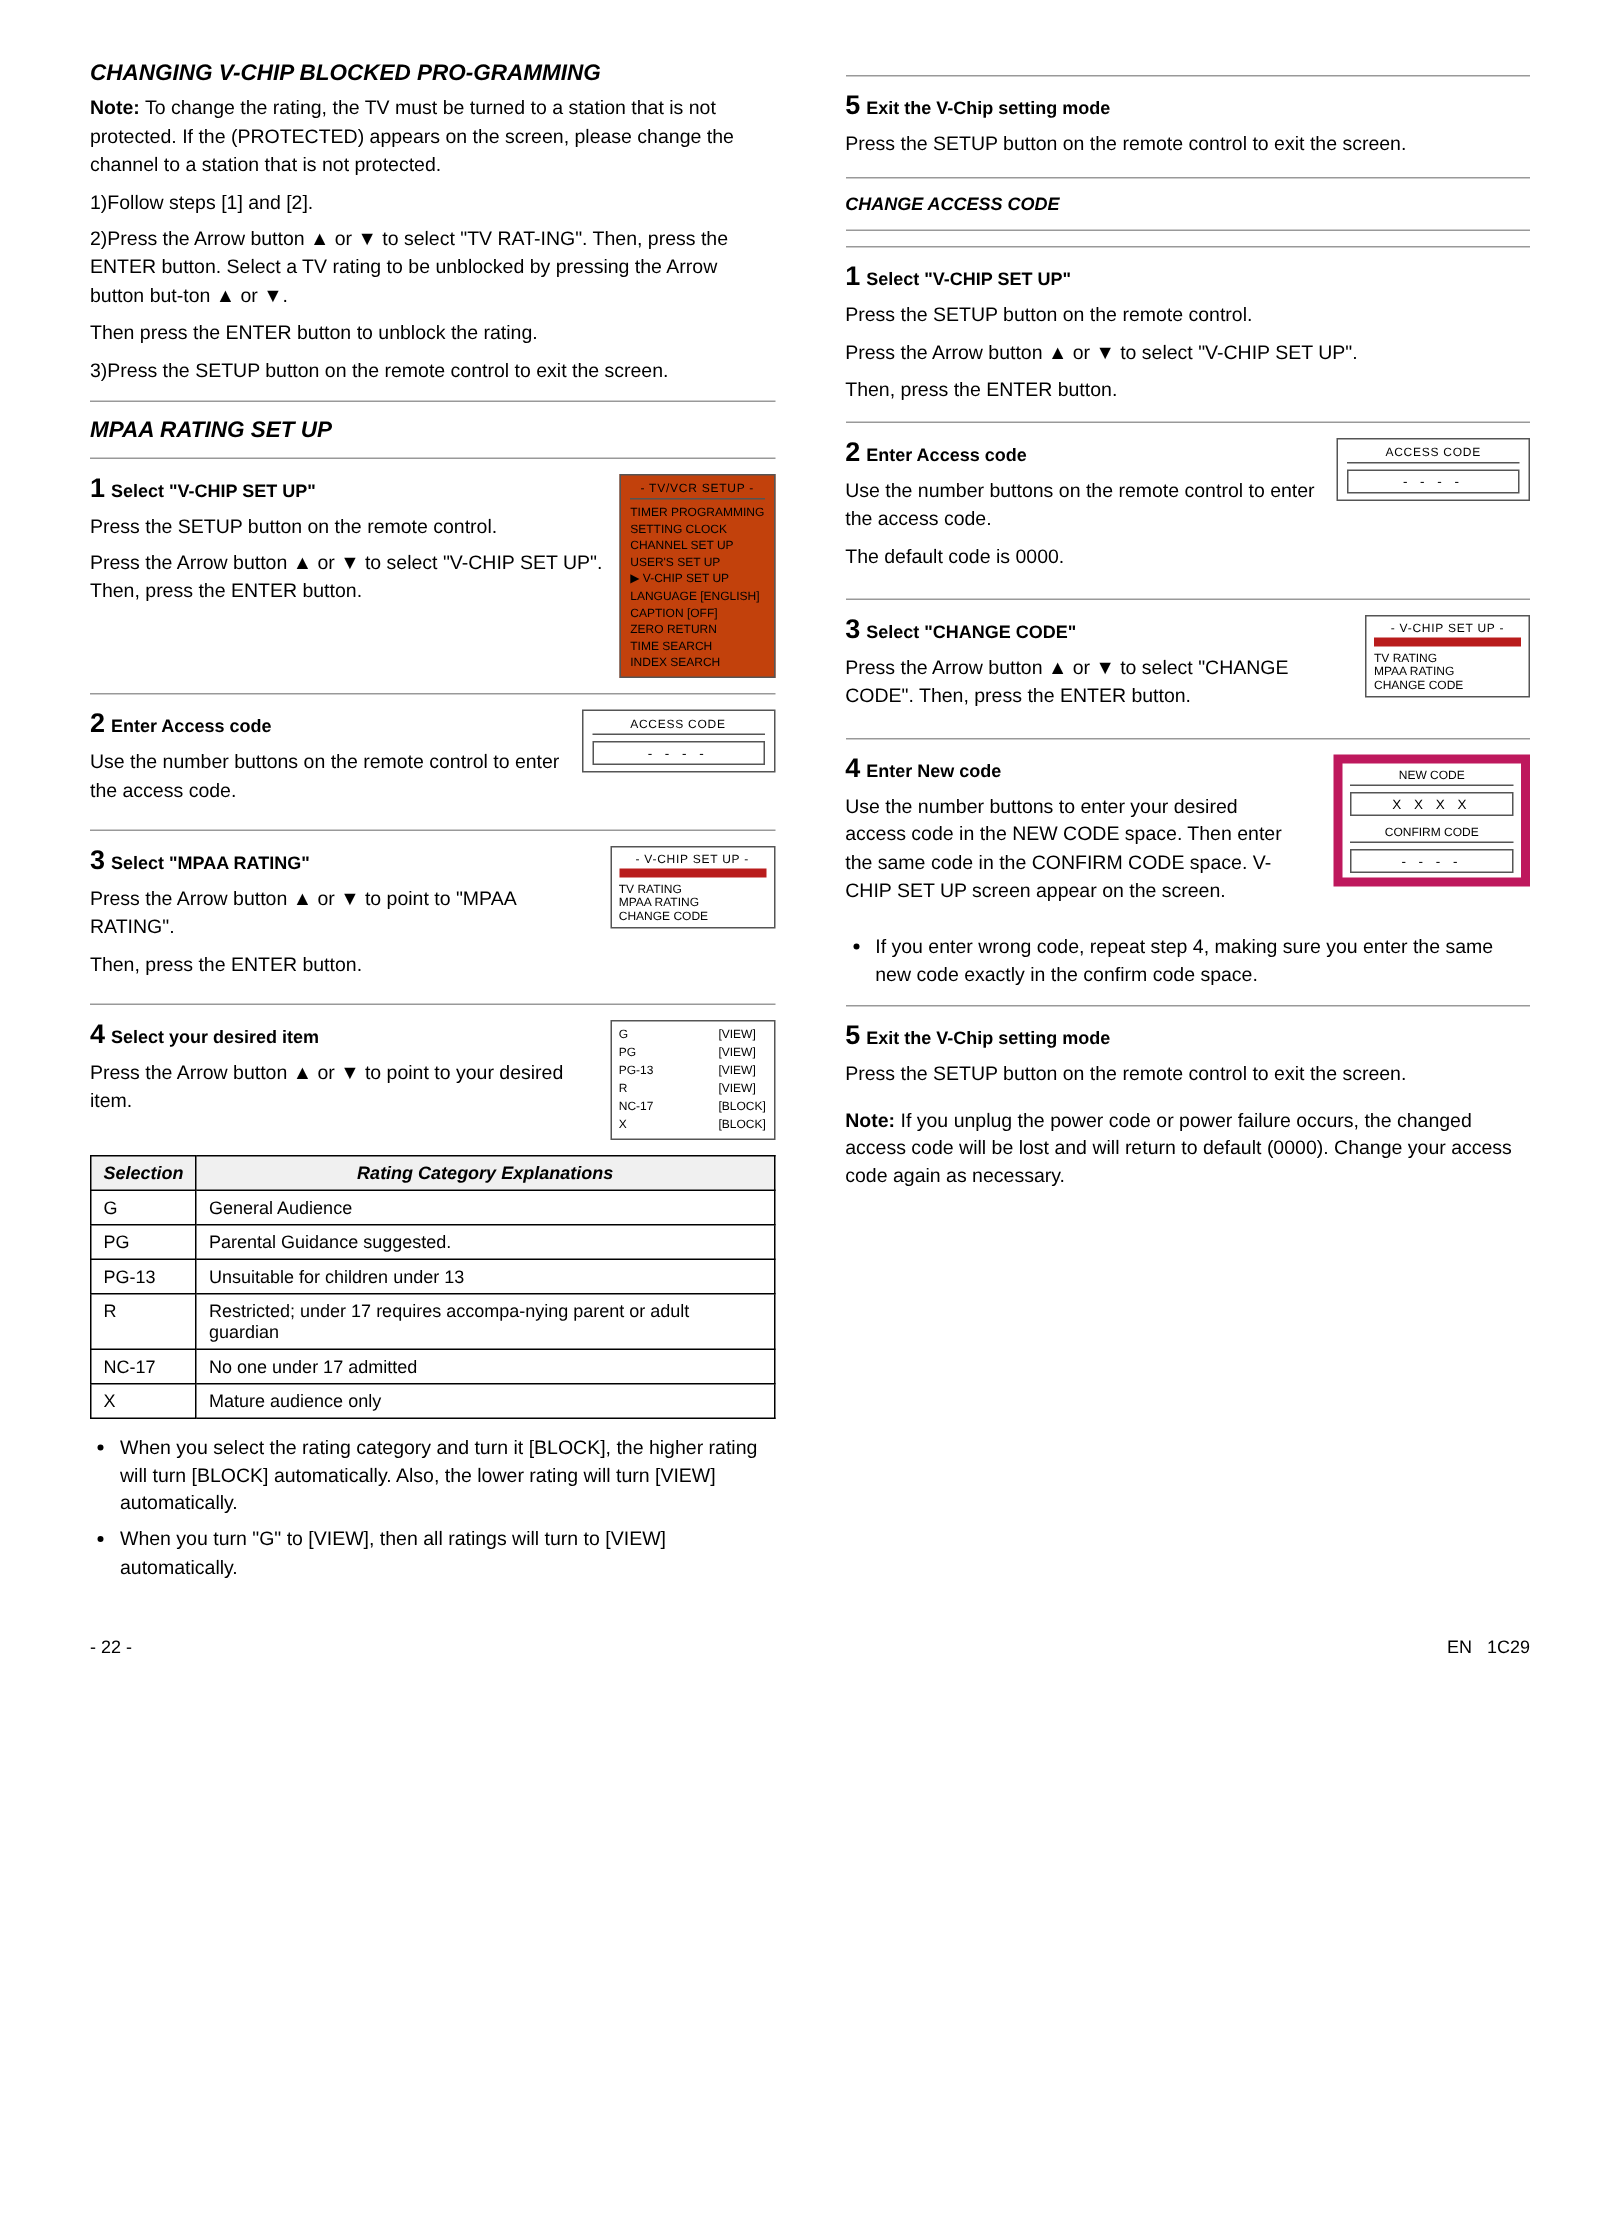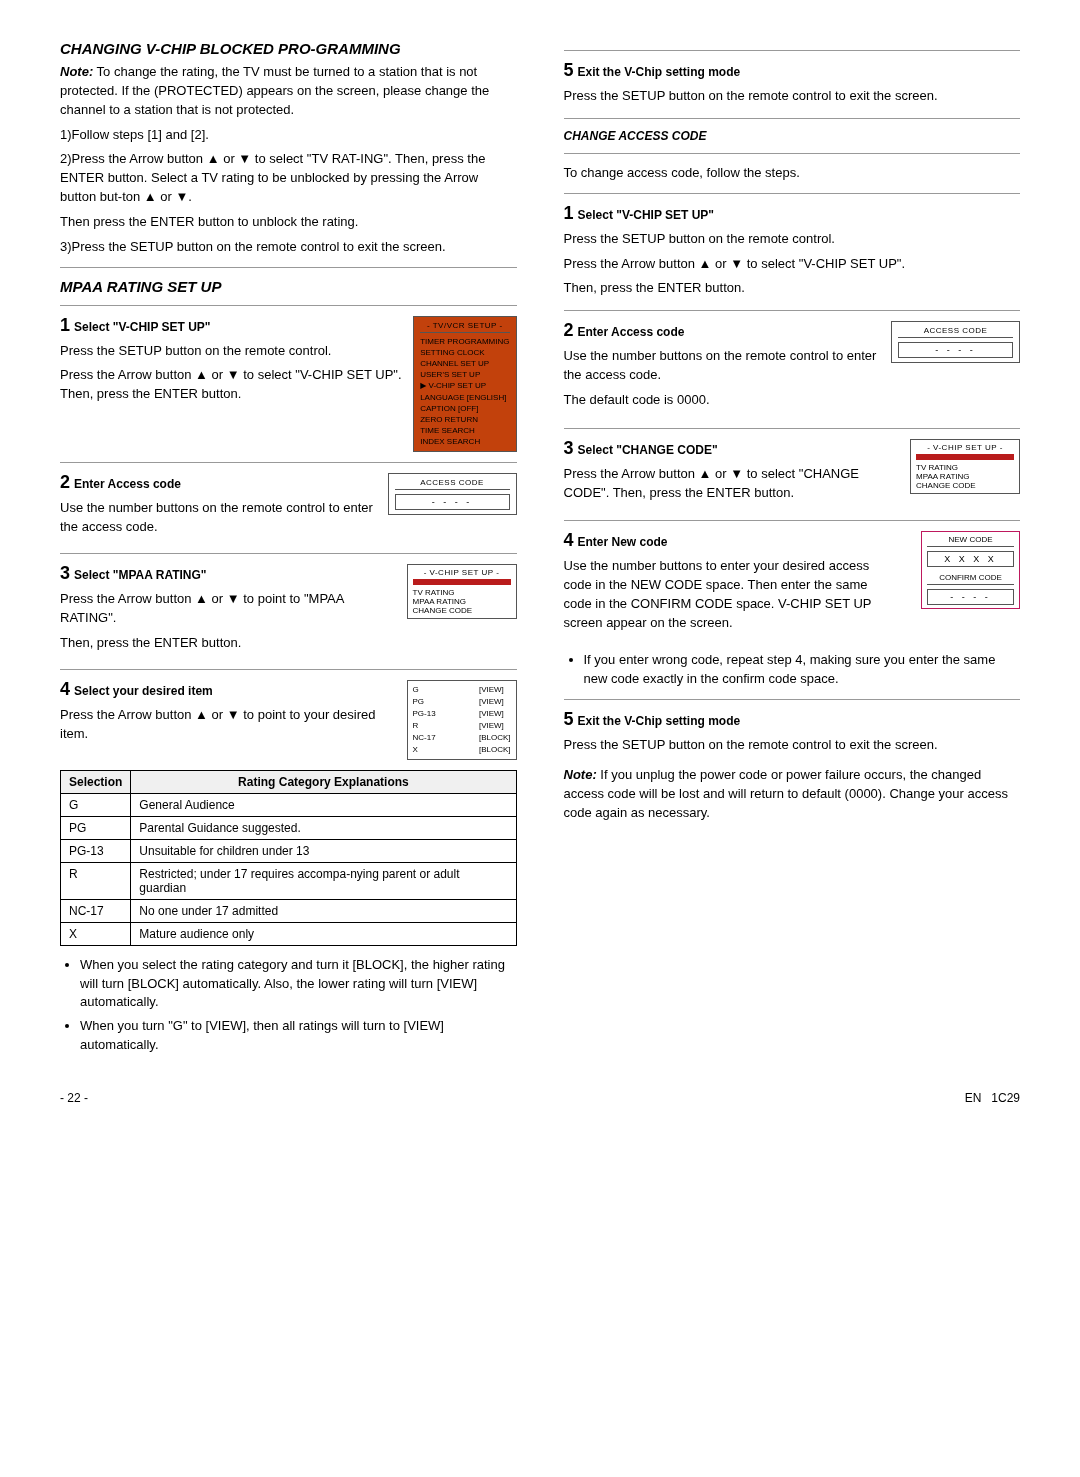--- a/index.html
+++ b/index.html
@@ -33,21 +33,21 @@
     .section-title {
       font-size: 15px;
       font-weight: bold;
       font-style: italic;
       margin-bottom: 6px;
     }
     .section-title.large {
       font-size: 12px;
     }
     p { margin-bottom: 6px; line-height: 1.45; }
-    .bold { font-weight: bold; font-style: italic; }
+    .bold { font-weight: bold; }
     .step-text { flex: 1; }
     .step-box {
       border: 1px solid #555;
       min-width: 100px;
       font-size: 9px;
       padding: 4px 6px;
       background: #c2410c;
       flex-shrink: 0;
     }
     .step-box .box-title {
@@ -119,20 +119,21 @@
       font-size: 12px;
     }
     table.rating-table th, table.rating-table td {
       border: 1px solid #000;
       padding: 4px 8px;
       vertical-align: top;
     }
     table.rating-table th {
       font-weight: bold;
       background: #f0f0f0;
+      font-style: italic;
     }
     .bullet-list {
       margin: 6px 0 6px 20px;
     }
     .bullet-list li {
       margin-bottom: 5px;
       line-height: 1.45;
     }
     .page-footer {
       display: flex;
@@ -158,22 +159,22 @@
     }
     .right-step-section {
       margin-bottom: 12px;
     }
     .right-step-section-inner {
       display: flex;
       gap: 10px;
       align-items: flex-start;
     }
     .new-code-box {
-      border: 1px solid #be185d;
-      width: 99px;
+      border: 6px solid #be185d;
+      width: 131px;
       flex-shrink: 0;
       padding: 3px 5px;
       font-size: 8px;
       margin-left: 22px;
     }
     .new-code-box .box-title {
       font-size: 8px;
       border-bottom: 1px solid #555;
       margin-bottom: 3px;
       padding-bottom: 2px;
@@ -349,21 +350,20 @@
         <span class="step-heading">Exit the V-Chip setting mode</span>
       </div>
       <p>Press the SETUP button on the remote control to exit the screen.</p>
     </div>
 
     <hr class="divider-h">
 
     <div>
       <div class="section-title large">CHANGE ACCESS CODE</div>
       <hr class="divider-h">
-      <p>To change access code, follow the steps.</p>
       <hr class="divider-h">
 
       <div class="right-step-section">
         <div class="step-header">
           <span class="step-number">1</span>
           <span class="step-heading">Select "V-CHIP SET UP"</span>
         </div>
         <p>Press the SETUP button on the remote control.</p>
         <p>Press the Arrow button ▲ or ▼ to select "V-CHIP SET UP".</p>
         <p>Then, press the ENTER button.</p>

